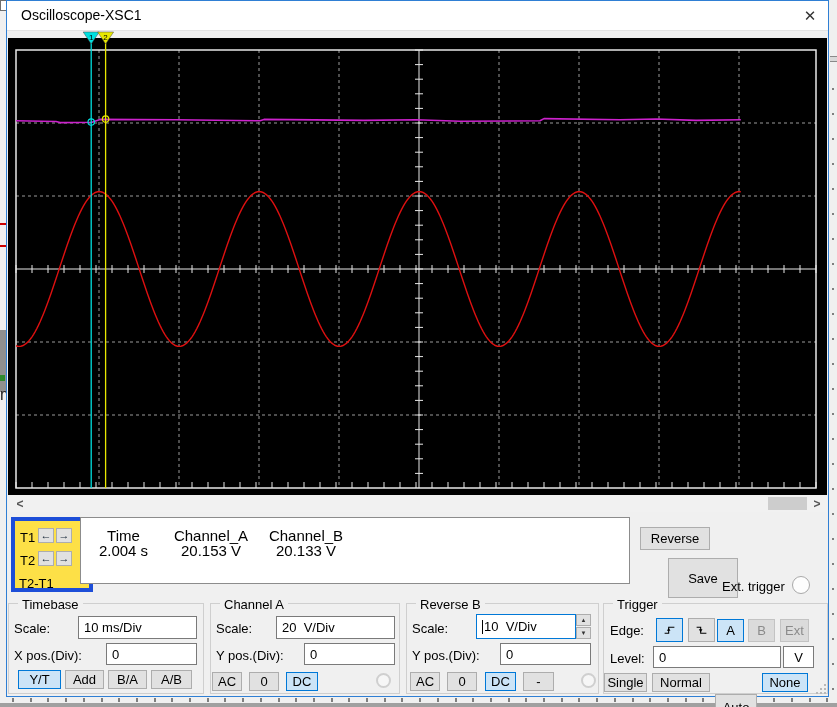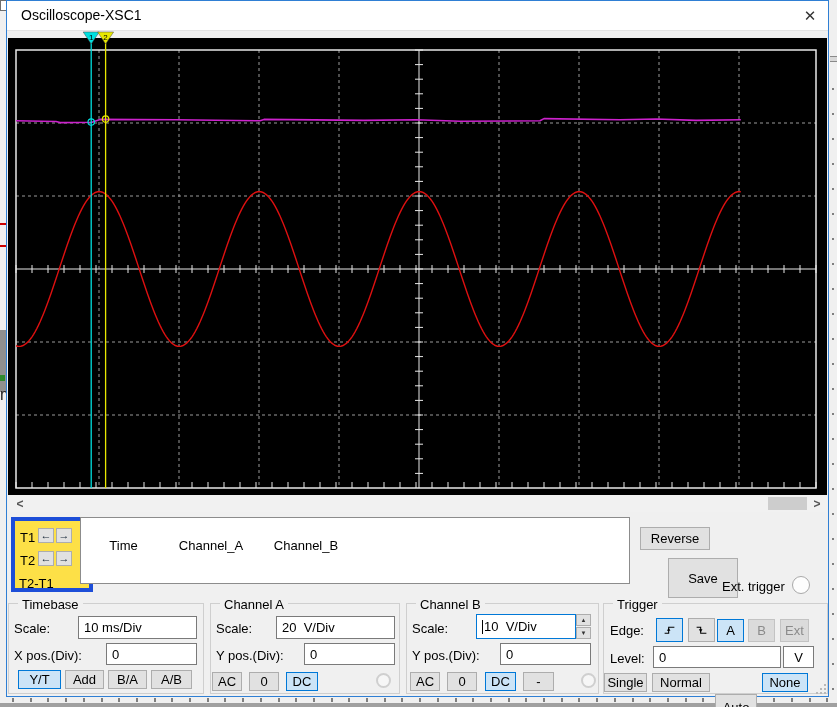--- a/index.html
+++ b/index.html
@@ -24,21 +24,21 @@
   .ring{position:absolute;border-radius:50%;border:2px solid #cfcfcf;background:#f6f6f6;box-sizing:border-box}
   .ring-ext{position:absolute;border-radius:50%;border:1px solid #a9a9a9;background:#fdfdfd;box-sizing:border-box}
   .abtn{position:absolute;width:16px;height:15px;background:#e1e1e1;border:1px solid #adadad;
         font-size:11px;line-height:12px;text-align:center;color:#123;box-sizing:border-box}
   .scrollbar{left:8px;top:495px;width:819px;height:17px;background:#f1f1f1}
   .sb-arrow{position:absolute;top:1px;width:16px;height:15px;font-size:12px;font-weight:bold;color:#555;
             display:flex;align-items:center;justify-content:center}
   .sb-thumb{position:absolute;left:760px;top:2px;width:39px;height:13px;background:#cdcdcd}
   .tpanel{left:11px;top:517px;width:82px;height:75px;background:#fde047;border:4px solid #1d4ed8}
   .mtable{left:80px;top:517px;width:550px;height:67px;background:#fff;border:1px solid #8c8c8c;
-          font-size:13px;color:#000;padding-top:20px}
+          font-size:15px;color:#000;padding-top:10px}
   .mrow{display:grid;grid-template-columns:85px 90px 100px;line-height:15px;text-align:center}
   .spinbtn{position:absolute;width:15px;height:12px;background:#e1e1e1;border:1px solid #adadad;
            font-size:6px;line-height:10px;text-align:center;color:#333;box-sizing:border-box}
   .grip{position:absolute;left:816px;top:684px;width:10px;height:10px;
         background:
          radial-gradient(circle at 9px 1px,#b8b8b8 1px,transparent 1.4px),
          radial-gradient(circle at 9px 5px,#b8b8b8 1px,transparent 1.4px),
          radial-gradient(circle at 5px 5px,#b8b8b8 1px,transparent 1.4px),
          radial-gradient(circle at 9px 9px,#b8b8b8 1px,transparent 1.4px),
          radial-gradient(circle at 5px 9px,#b8b8b8 1px,transparent 1.4px),
@@ -312,20 +312,25 @@
   <span class="abtn" style="left:41px;top:30px">→</span>
   <span class="lbl" style="left:4px;top:55px">T2-T1</span>
 </div>
 
 <div class="abs mtable">
   <div class="mrow">
     <span>Time</span>
     <span>Channel_A</span>
     <span>Channel_B</span>
   </div>
+  <div class="mrow">
+    <span>2.004 s</span>
+    <span>20.153 V</span>
+    <span>20.133 V</span>
+  </div>
 </div>
 
 <button class="pbtn" style="left:640px;top:527px;width:70px;height:23px">Reverse</button>
 <button class="pbtn" style="left:668px;top:558px;width:70px;height:40px">Save</button>
 <span class="lbl" style="left:722px;top:579px">Ext. trigger</span>
 <span class="ring-ext" style="left:792px;top:576px;width:18px;height:18px"></span>
 
 <div class="grp" style="left:8px;top:603px;width:196px;height:91px"></div>
 <span class="grp-label" style="left:18px;top:597px">Timebase</span>
 <span class="lbl" style="left:14px;top:621px">Scale:</span>
@@ -342,21 +347,21 @@
 <span class="lbl" style="left:216px;top:621px">Scale:</span>
 <div class="inp" style="left:276px;top:616px;width:119px;height:23px"><span>20  V/Div</span></div>
 <span class="lbl" style="left:216px;top:648px">Y pos.(Div):</span>
 <div class="inp" style="left:304px;top:643px;width:91px;height:22px"><span>0</span></div>
 <button class="pbtn" style="left:212px;top:672px;width:30px;height:19px">AC</button>
 <button class="pbtn" style="left:249px;top:672px;width:30px;height:19px">0</button>
 <button class="pbtn sel" style="left:286px;top:672px;width:32px;height:19px">DC</button>
 <span class="ring" style="left:376px;top:673px;width:15px;height:15px"></span>
 
 <div class="grp" style="left:406px;top:603px;width:193px;height:91px"></div>
-<span class="grp-label" style="left:416px;top:597px">Channel B</span>
+<span class="grp-label" style="left:416px;top:597px">Reverse B</span>
 <span class="lbl" style="left:412px;top:621px">Scale:</span>
 <div class="inp focus" style="left:476px;top:614px;width:100px;height:25px"><span class="caret"></span><span>10  V/Div</span></div>
 <span class="spinbtn" style="left:576px;top:614px">▲</span>
 <span class="spinbtn" style="left:576px;top:627px">▼</span>
 <span class="lbl" style="left:412px;top:648px">Y pos.(Div):</span>
 <div class="inp" style="left:500px;top:643px;width:91px;height:22px"><span>0</span></div>
 <button class="pbtn" style="left:410px;top:672px;width:30px;height:19px">AC</button>
 <button class="pbtn" style="left:447px;top:672px;width:30px;height:19px">0</button>
 <button class="pbtn sel" style="left:485px;top:672px;width:31px;height:19px">DC</button>
 <button class="pbtn" style="left:523px;top:672px;width:31px;height:19px">-</button>

